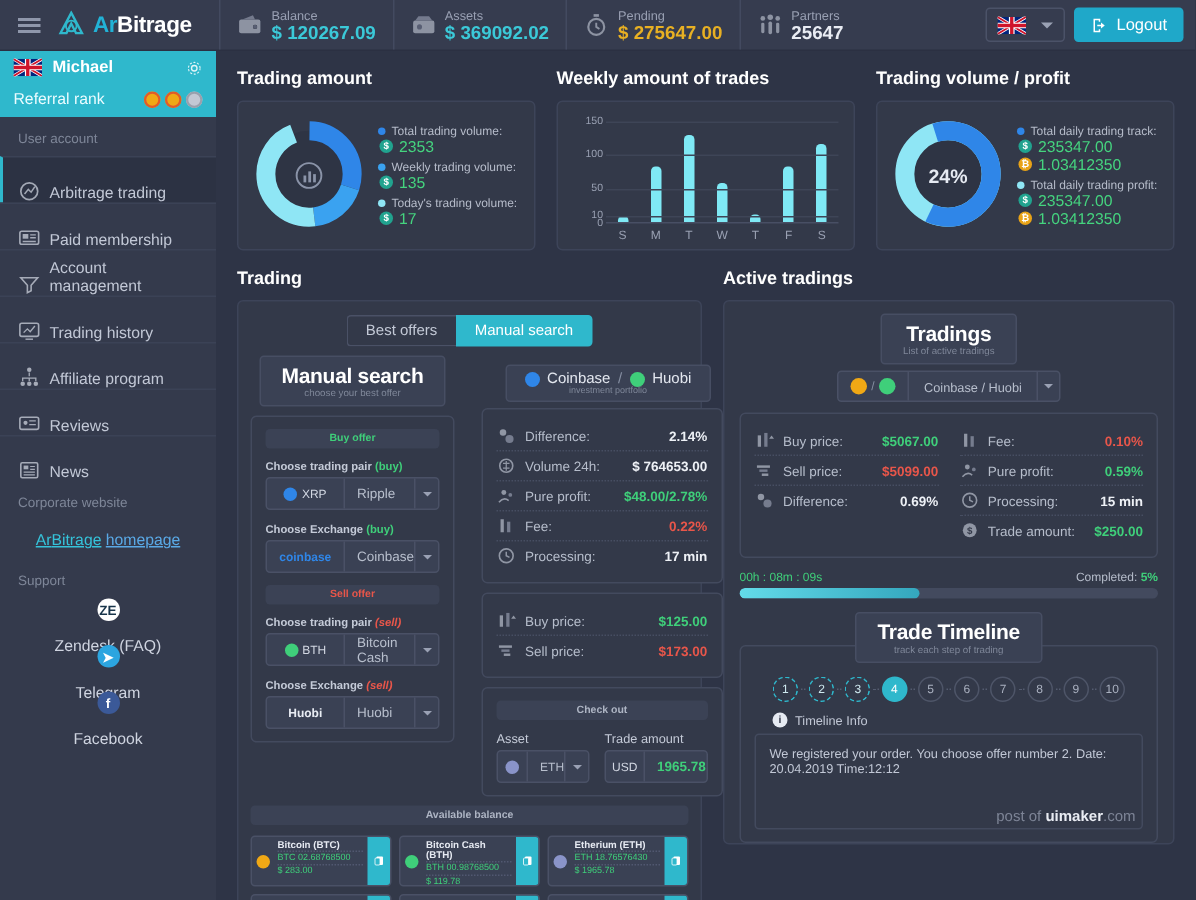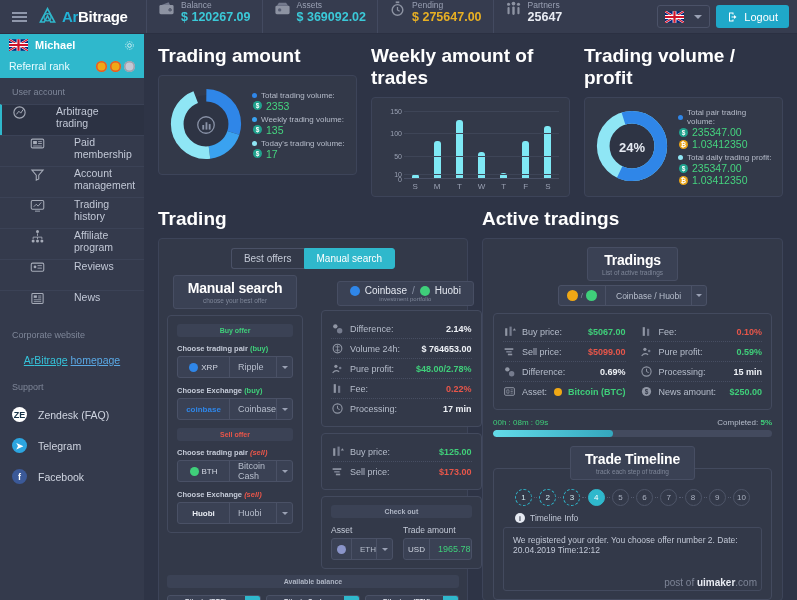--- a/index.html
+++ b/index.html
@@ -18,21 +18,21 @@
     height: 34px; background: #363c4f; display: flex; align-items: stretch;
     flex: 0 0 34px; border-bottom: 1px solid #2b3042;
   }
   .burger { width: 38px; display: flex; align-items: center; justify-content: center; cursor: pointer; }
   .burger span { display: block; width: 15px; height: 2px; background: #8f97ab; margin: 2px 0; }
   .brand { width: 108px; display: flex; align-items: center; gap: 5px; }
   .brand-logo { width: 19px; height: 19px; }
   .brand-txt { font-size: 15px; font-weight: bold; color: #fff; letter-spacing: -.3px; }
   .brand-txt .ar { color: #22b2d6; }
   .stat {
-    display: flex; gap: 6px; padding: 0 11px;
+    display: flex; align-items: center; gap: 6px; padding: 0 11px;
     border-left: 1px solid #434a60; min-width: 86px;
   }
   .stat:last-of-type { border-right: 1px solid #434a60; }
   .stat-ico { width: 17px; height: 17px; opacity: .62; flex: 0 0 17px; }
   .stat-lbl { font-size: 8.5px; color: #99a0b3; line-height: 11px; }
   .stat-val { font-size: 12.5px; font-weight: bold; line-height: 13px; }
   .v-teal { color: #3bc9d8; } .v-gold { color: #e8b023; } .v-white { color: #e9ecf3; }
   .topbar-spacer { flex: 1; }
   .lang {
     display: flex; align-items: center; gap: 10px; padding: 0 7px; margin: 5px 6px;
@@ -59,37 +59,37 @@
   .rank-row {
     display: flex; align-items: center; gap: 3px; padding: 4px 9px 6px; font-size: 10.5px; color: #eafcff;
     background: #2fb8cc;
   }
   .rank-row .sp { flex: 1; }
   .medal { width: 11px; height: 11px; border-radius: 50%; }
   .m-gold { background: #f0a815; box-shadow: inset 0 0 0 1.5px #e05b2a; }
   .m-grey { background: #c3c8d4; box-shadow: inset 0 0 0 1.5px #9aa0ad; }
   .sec-lbl { font-size: 9px; color: #7e8698; padding: 9px 12px 7px; }
   .nav-item {
-    display: flex; align-items: flex-start; gap: 29px; padding: 0 30px; height: 31px;
+    display: flex; align-items: flex-end; gap: 6px; padding: 0 12px; height: 31px;
     font-size: 10.5px; color: #c2c8d6; border-top: 1px solid #3b4256; cursor: pointer;
   }
   .nav-item.active { background: #2c3243; border-left: 2px solid #2fb8cc; padding-left: 10px; }
   .nav-ico { width: 15px; height: 15px; opacity: .72; flex: 0 0 15px; }
   .corp { font-size: 10.5px; padding: 7px 12px; text-align: center; }
   .corp a { color: #35c3da; text-decoration: underline; }
   .corp a.hp { color: #5aa9e6; }
-  .support-item { display: flex; align-items: center; gap: 11px; padding: 0 12px; height: 31px; font-size: 10.5px; cursor: pointer; }
+  .support-item { display: flex; align-items: center; gap: 11px; padding: 0 12px; height: 31px; font-size: 10.5px; cursor: pointer; flex-direction: column; }
   .rnd { width: 15px; height: 15px; border-radius: 50%; display: flex; align-items: center; justify-content: center; font-size: 9px; font-weight: bold; color: #fff; flex: 0 0 15px; }
   .r-zd { background: #fff; color: #18344a; }
   .r-tg { background: #2ca5e0; }
   .r-fb { background: #3b5998; }
 
   
   .main { flex: 1; padding: 11px 14px 0; overflow: hidden; }
-  h2.sect { font-size: 19px; color: #fff; font-weight: bold; margin-bottom: 8px; }
+  h2.sect { font-size: 12px; color: #fff; font-weight: bold; margin-bottom: 8px; }
   .card { flex: 1; background: #333949; border: 1px solid #3d4459; border-radius: 4px; height: 100px; }
 
   
   .donut-card { display: flex; align-items: center; padding: 7px 9px; gap: 8px; }
   .donut { position: relative; flex: 0 0 76px; }
   .donut-center { position: absolute; inset: 0; display: flex; align-items: center; justify-content: center; font-size: 13px; font-weight: bold; color: #e6eaf2; }
   .legend { flex: 1; display: flex; flex-direction: column; gap: 3px; }
   .lg-title { display: flex; align-items: center; gap: 4px; font-size: 8px; color: #b6bcca; }
   .dot { width: 5px; height: 5px; border-radius: 50%; flex: 0 0 5px; }
   .lg-val { display: flex; align-items: center; gap: 4px; font-size: 10.5px; color: #45d47f; margin-left: 1px; }
@@ -495,21 +495,21 @@
               <svg width="76" height="76" viewBox="0 0 42 42">
                 <circle cx="21" cy="21" r="15.9" fill="#2e3444" stroke="#8fe6f5" stroke-width="7" stroke-dasharray="100 0"></circle>
                 <circle cx="21" cy="21" r="15.9" fill="none" stroke="#2f86e8" stroke-width="7" stroke-dasharray="62 38" stroke-dashoffset="30"></circle>
               </svg>
               <div class="donut-center">24%</div>
             </div>
             <div class="legend">
               <div>
                 <div class="lg-title">
                     <i class="dot" style="background:#2f86e8"></i>
-                    <span>Total pair trading volume:</span>
+                    <span>Total daily trading track:</span>
                   </div>
                 <div class="lg-val">
                     <span class="coin c-teal">$</span>
                     <span>235347.00</span>
                   </div>
                 <div class="lg-val">
                     <span class="coin c-gold">₿</span>
                     <span>1.03412350</span>
                   </div>
               </div>
@@ -687,21 +687,21 @@
                         <div class="sel-txt" style="font-size:8px">ETH</div>
                         <div class="sel-arr">
                             <i></i>
                           </div>
                       </div>
                     </div>
                     <div>
                       <div class="fld-lbl" style="font-weight:normal;font-size:8.5px">Trade amount</div>
                       <div class="select" style="margin-bottom:0">
                         <div class="sel-ico" style="width:26px;font-size:8px">USD</div>
-                        <div class="sel-txt g" style="font-size:9px;font-weight:normal">1965.78</div>
+                        <div class="sel-txt g" style="font-size:9px;font-weight:bold">1965.78</div>
                       </div>
                     </div>
                   </div>
                 </div>
               </div>
             </div>
 
             <div style="padding:0 8px;margin-top:6px;">
               <span class="badge b-bal">Available balance</span>
               <div class="bal-grid" id="bal-grid">
@@ -820,29 +820,20 @@
                       <span class="row-val r">$5099.00</span>
                     </div>
                     <div class="row">
                       <svg class="row-ico" viewBox="0 0 24 24">
                         <circle cx="8" cy="8" r="4" fill="#c3c9d6"></circle>
                         <circle cx="16" cy="16" r="5" fill="#9aa1b4"></circle>
                       </svg>
                       <span class="row-lbl">Difference:</span>
                       <span class="row-val w">0.69%</span>
                     </div>
-                    <div class="row">
-                      <svg class="row-ico" viewBox="0 0 24 24">
-                        <rect x="3" y="5" width="18" height="14" rx="2" fill="none" stroke="#c3c9d6" stroke-width="1.8"></rect>
-                        <path d="M7 9 h4 v6 h-4Z M14 9 h4 M14 12 h4 M14 15 h4" stroke="#c3c9d6" stroke-width="1.3" fill="none"></path>
-                      </svg>
-                      <span class="row-lbl">Asset:</span>
-                      <i class="dot" style="width:8px;height:8px;flex:0 0 8px;background:#f0a815"></i>
-                      <span class="row-val g">Bitcoin (BTC)</span>
-                    </div>
                   </div>
                 <div class="rows" id="at-right">
                     <div class="row">
                       <svg class="row-ico" viewBox="0 0 24 24">
                         <rect x="5" y="4" width="4" height="16" fill="#c3c9d6"></rect>
                         <rect x="13" y="7" width="4" height="13" fill="#9aa1b4"></rect>
                       </svg>
                       <span class="row-lbl">Fee:</span>
                       <span class="row-val r">0.10%</span>
                     </div>
@@ -861,21 +852,21 @@
                         <path d="M12 7 v5 l4 2" stroke="#c3c9d6" stroke-width="1.8" fill="none"></path>
                       </svg>
                       <span class="row-lbl">Processing:</span>
                       <span class="row-val w">15 min</span>
                     </div>
                     <div class="row">
                       <svg class="row-ico" viewBox="0 0 24 24">
                         <circle cx="12" cy="12" r="8.5" fill="#c3c9d6"></circle>
                         <text x="12" y="17" font-size="12" font-weight="bold" text-anchor="middle" fill="#333949">$</text>
                       </svg>
-                      <span class="row-lbl">News amount:</span>
+                      <span class="row-lbl">Trade amount:</span>
                       <span class="row-val g">$250.00</span>
                     </div>
                   </div>
               </div>
             </div>
 
             <div class="progress-line">
               <span class="pg-time">00h : 08m : 09s</span>
               <span class="pg-done"><span>Completed:</span> <b>5%</b></span>
             </div>

